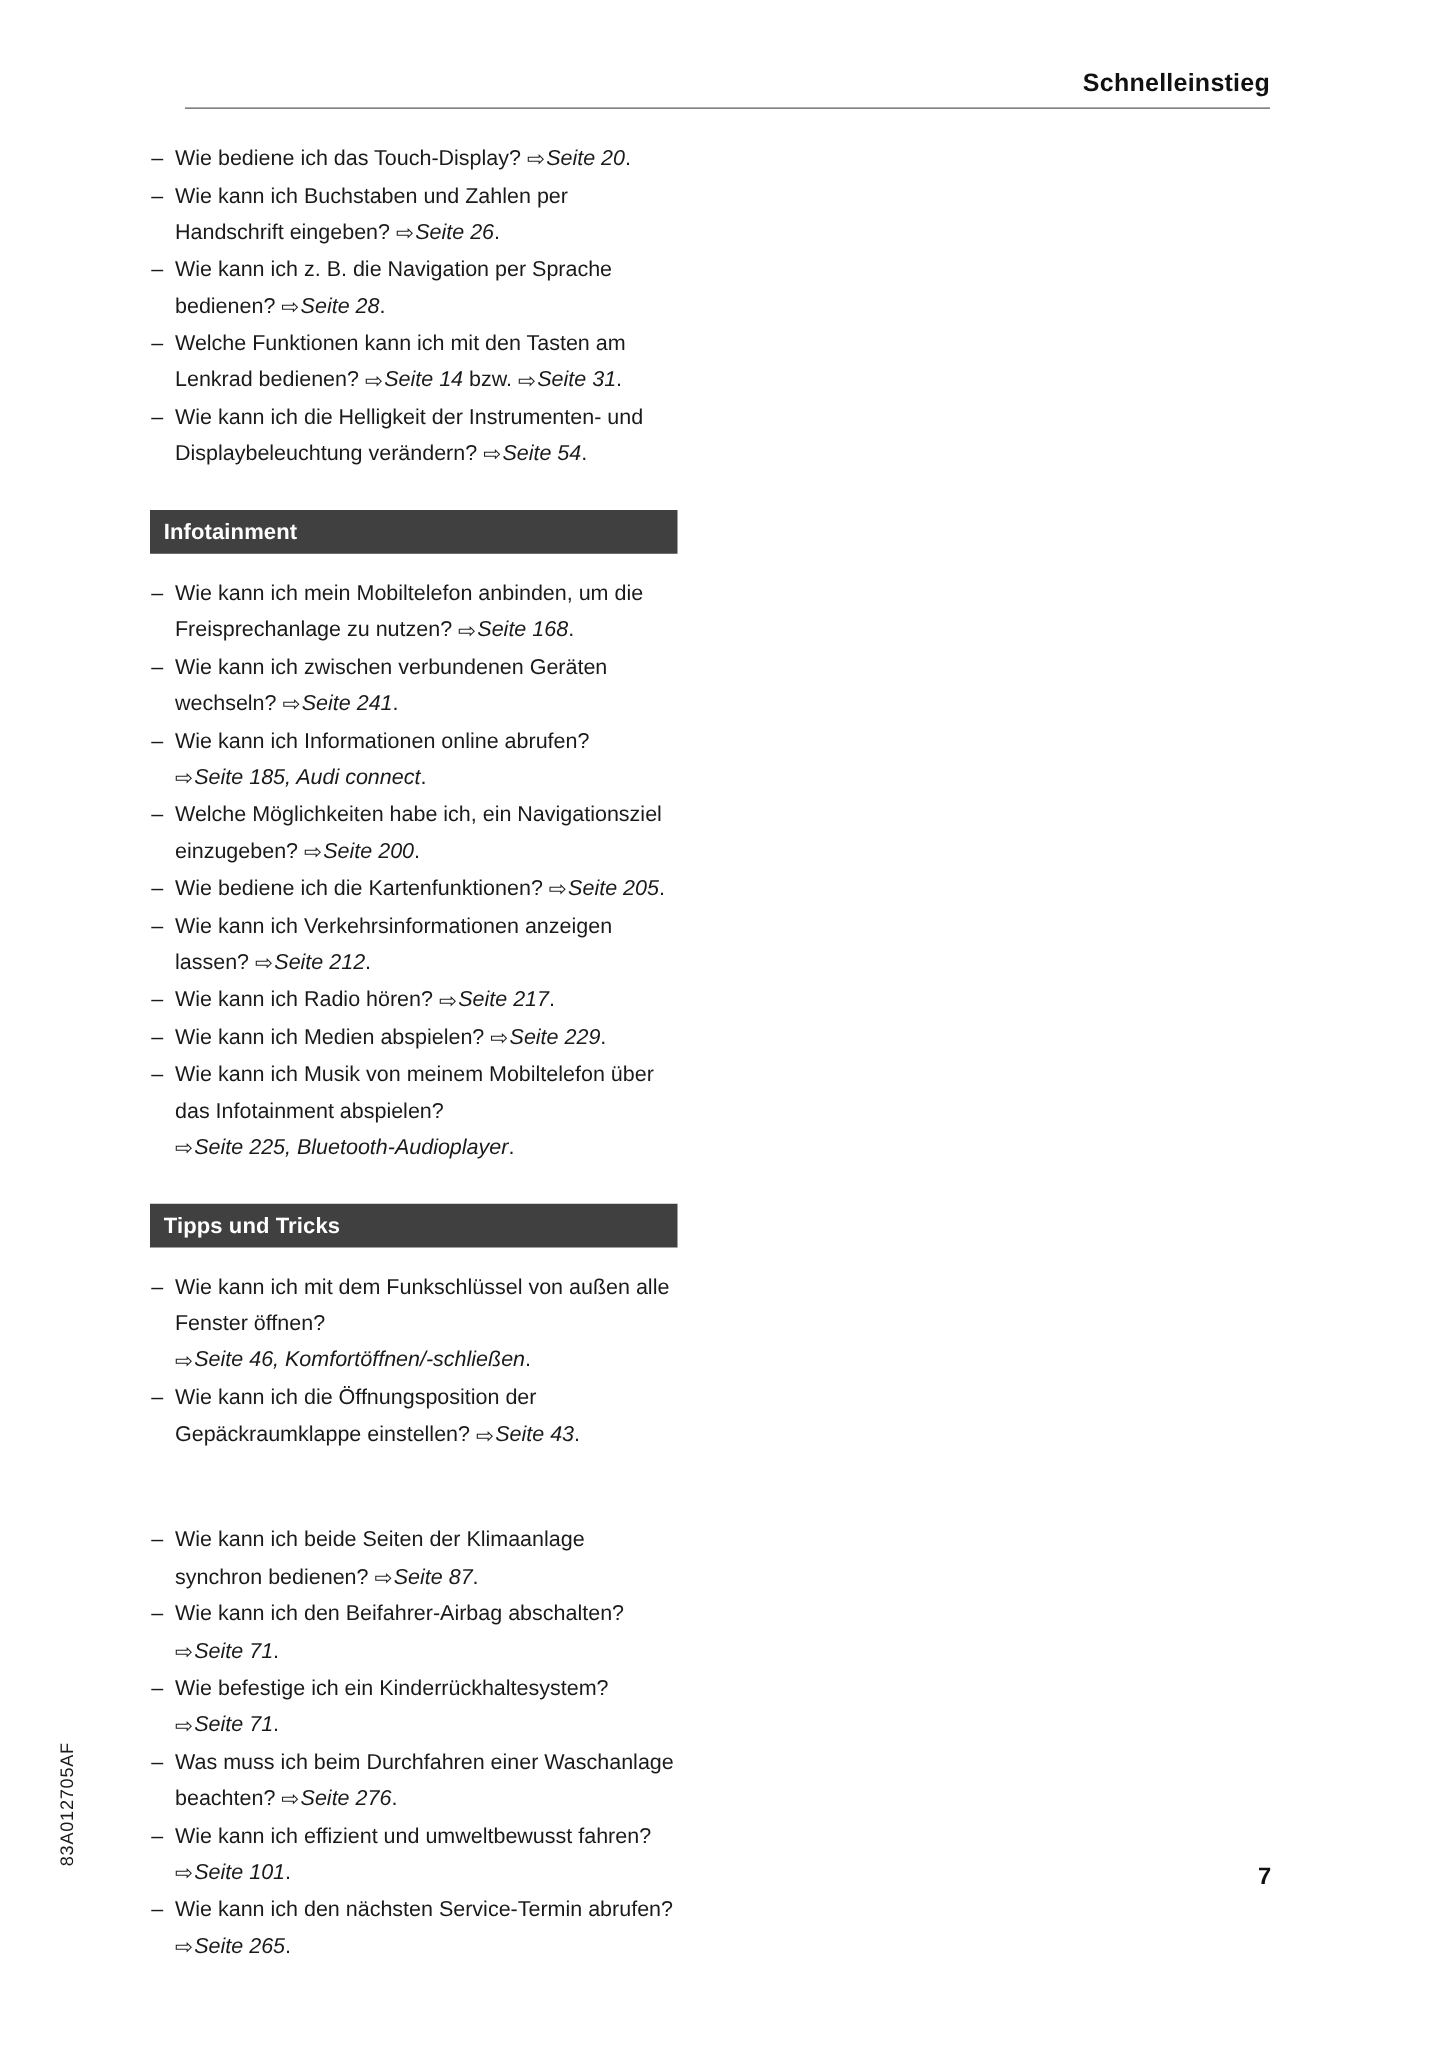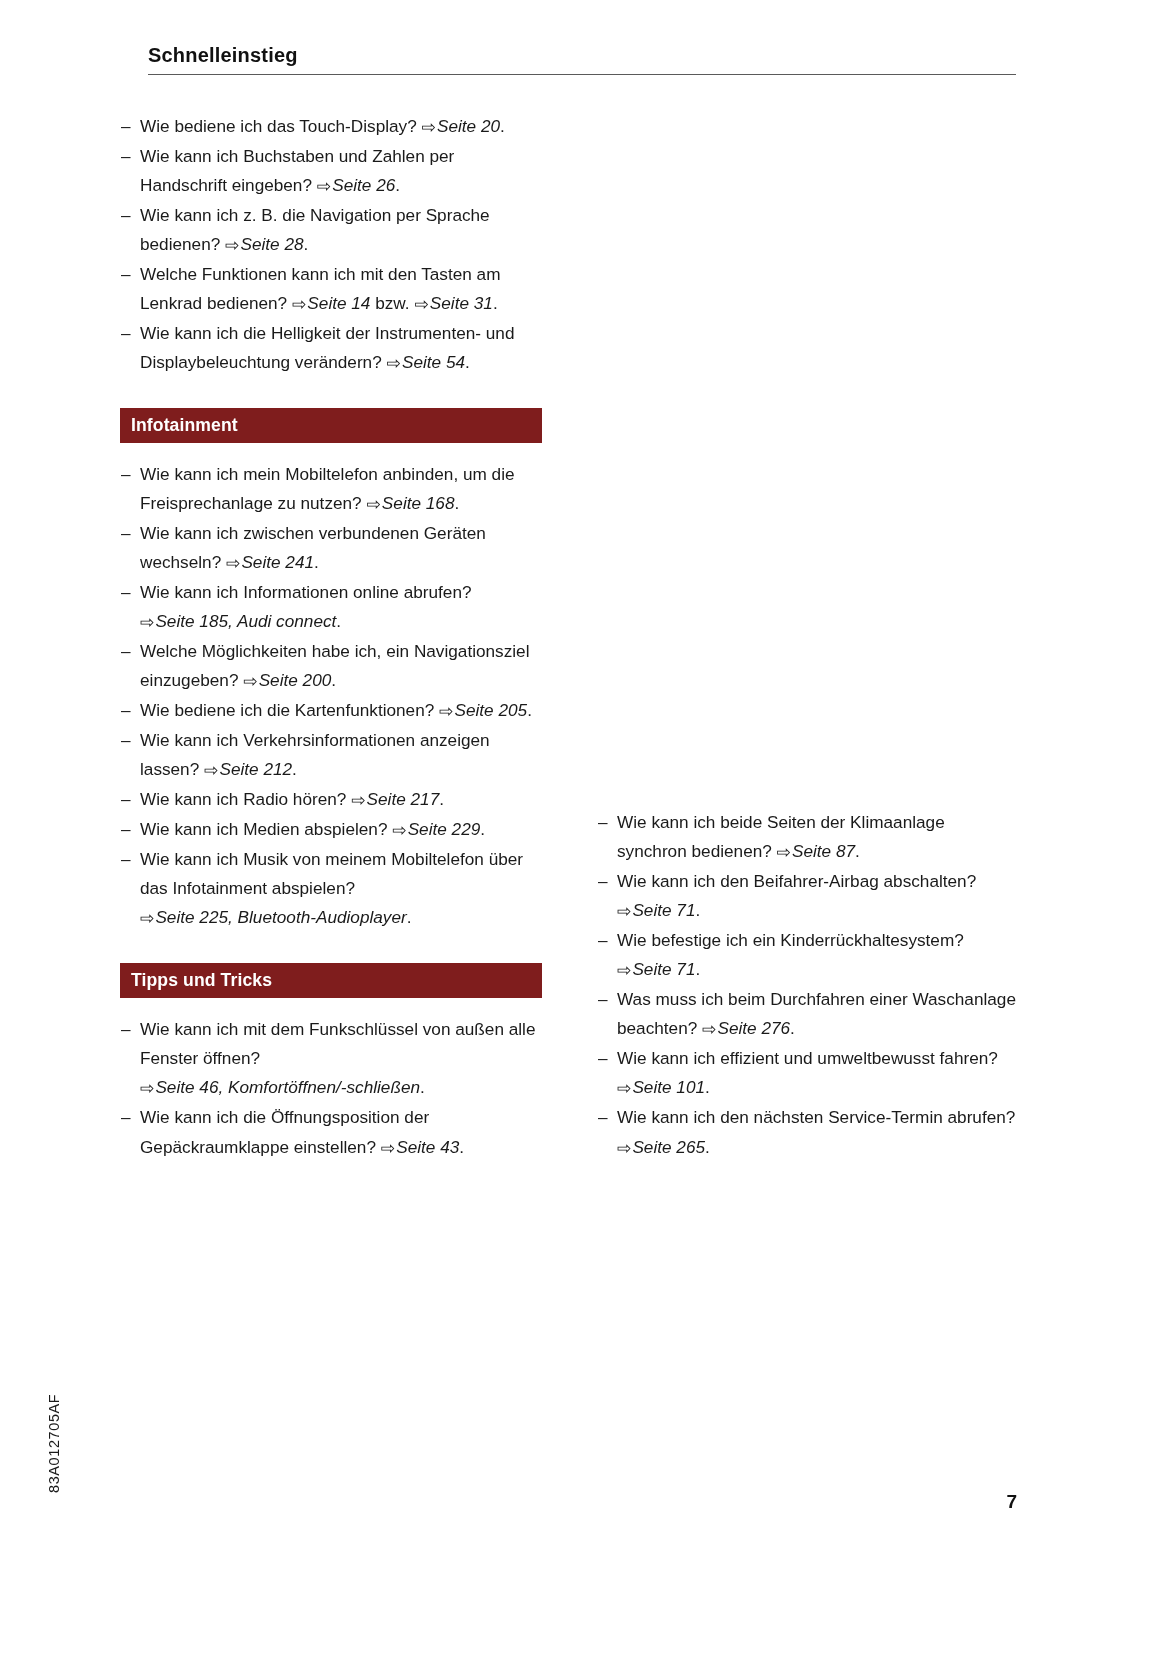--- a/index.html
+++ b/index.html
@@ -18,23 +18,23 @@
     height: 1653px;
     background: #ffffff;
     overflow: hidden;
     box-sizing: border-box;
   }
 
   
   .page-header {
     position: absolute;
     left: 148px;
-    top: 44px;
+    top: 56px;
     width: 868px;
-    text-align: left;
+    text-align: right;
   }
   .header-title {
     font-size: 20px;
     font-weight: bold;
     letter-spacing: 0.2px;
     color: #111111;
     line-height: 1.1;
   }
   .header-rule {
     margin-top: 8px;
@@ -44,21 +44,22 @@
   }
 
   
   .columns {
     position: absolute;
     left: 120px;
     top: 112px;
     width: 900px;
     display: flex;
     gap: 55px;
-    align-items: flex-end;
+    align-items: flex-start;
+    flex-direction: column;
   }
   .col {
     width: 422px;
     flex: 0 0 422px;
   }
 
   
   ul.dash-list {
     list-style: none;
     margin: 0;
@@ -89,21 +90,21 @@
     transform: translateY(1px);
     margin-right: 1px;
   }
   .plain {
     font-style: normal;
     margin-top: 33px;
   }
 
   
   .section-band {
-    background: #7f1d1d;
+    background: #404040;
     color: #ffffff;
     font-size: 17.6px;
     font-weight: bold;
     padding: 7px 0 8px 11px;
     margin: 30px 0 17px 0;
     line-height: 1.15;
     letter-spacing: 0.1px;
   }
 
   

